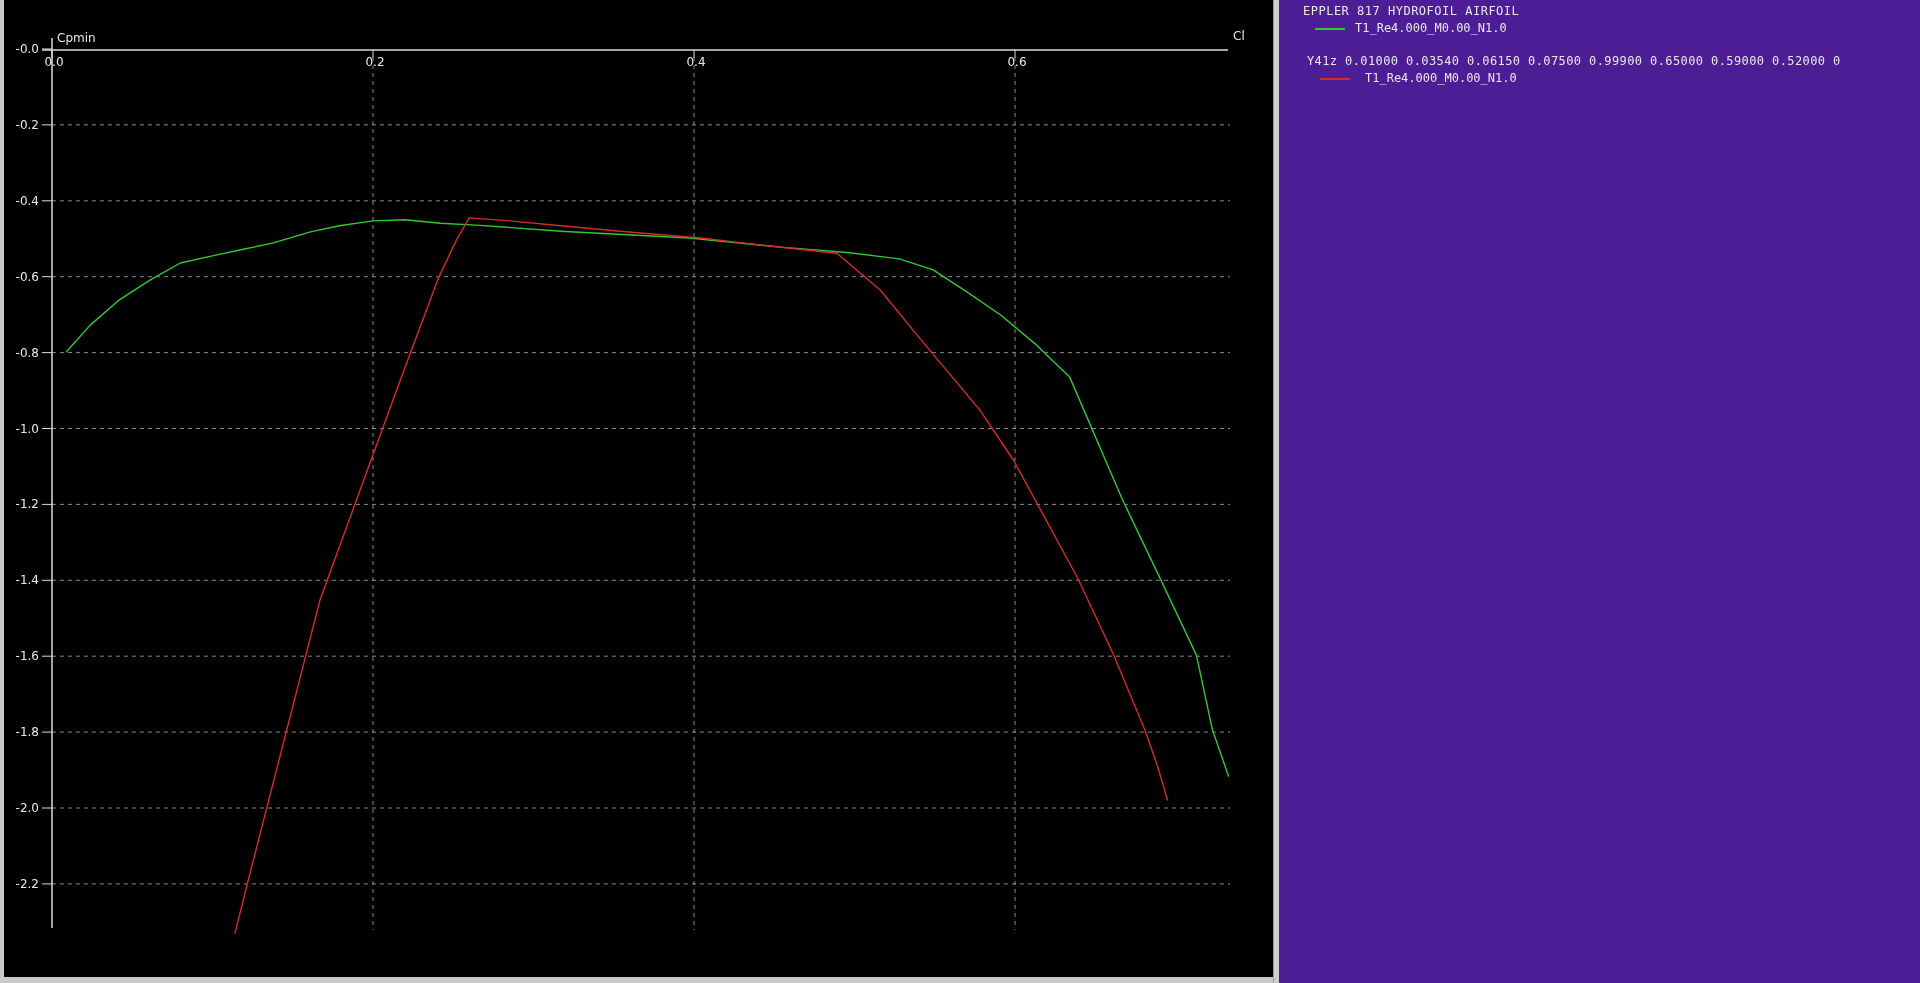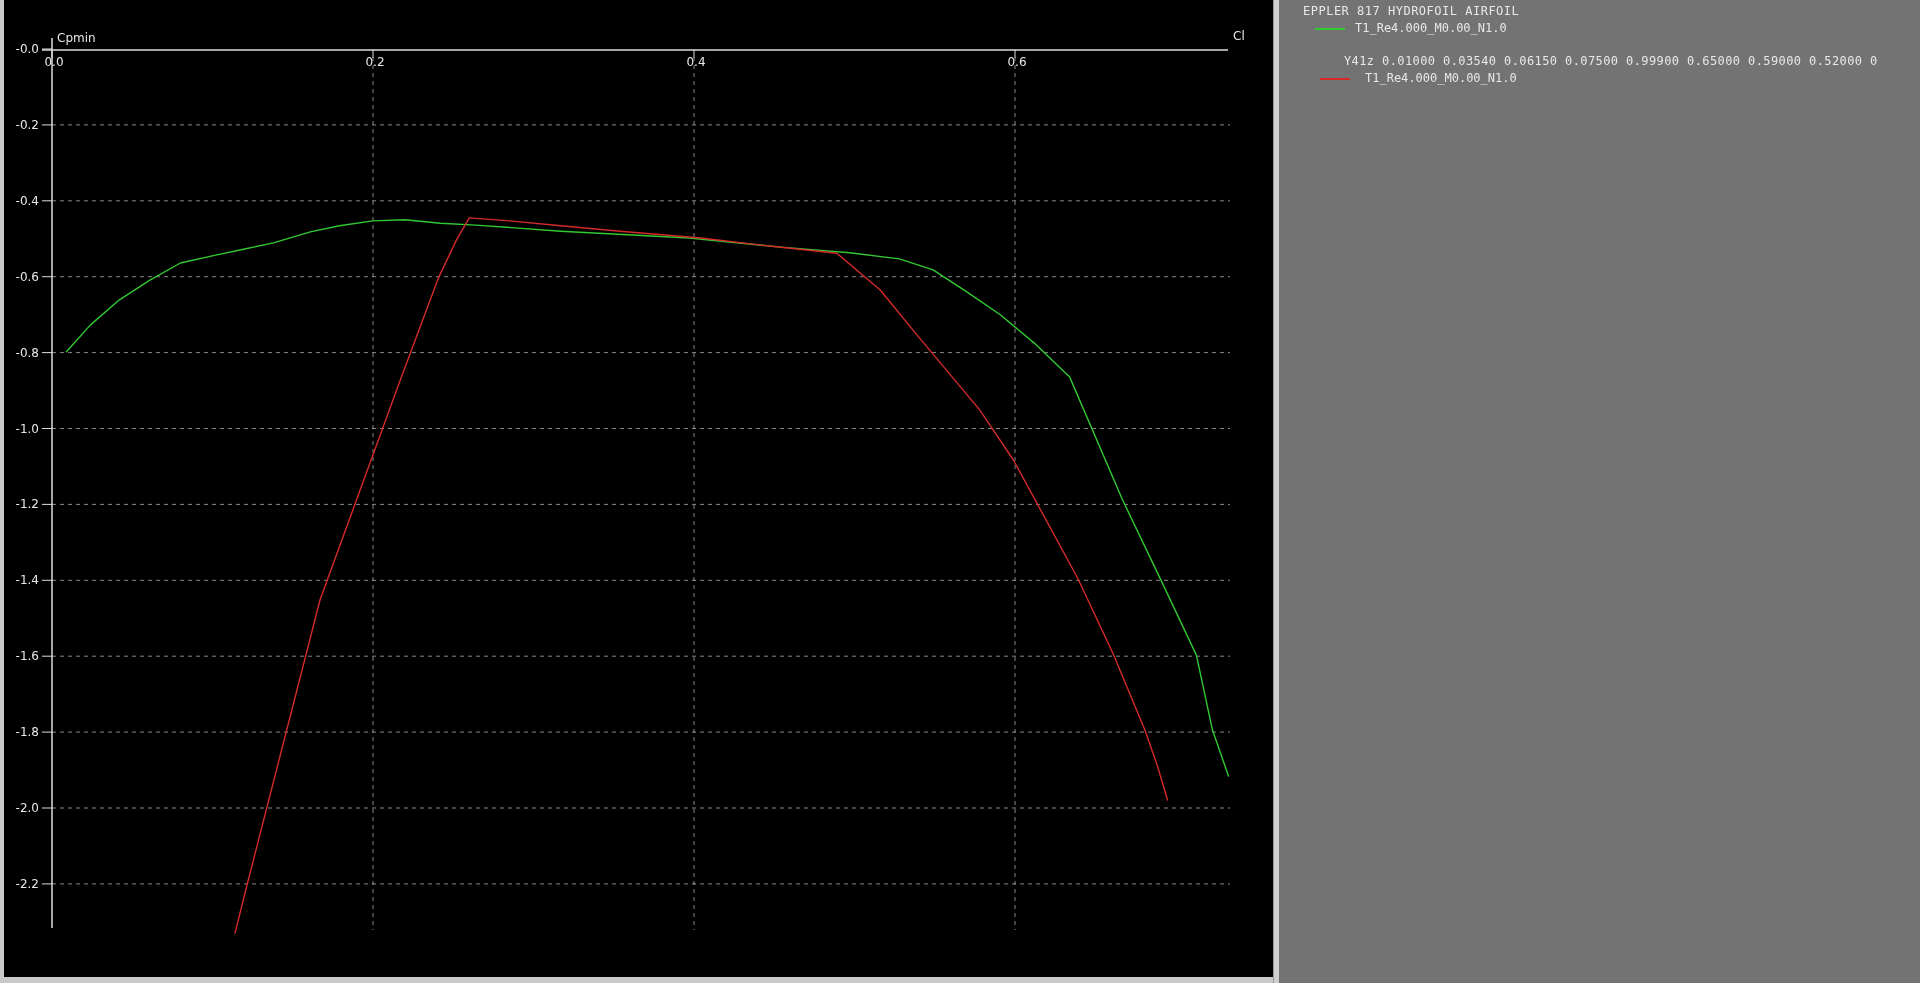--- a/index.html
+++ b/index.html
@@ -14,31 +14,31 @@
   .border-left   { position: absolute; left: 0; top: 0; width: 4px; height: 983px; background: #c9c9c9; }
   .border-bottom { position: absolute; left: 0; top: 977px; width: 1273px; height: 6px; background: #c9c9c9; }
   .panel-divider { position: absolute; left: 1273px; top: 0; width: 6px; height: 983px;
                    background: #cfcfcf; border-left: 1px solid #9a9a9a; border-right: 1px solid #ffffff; }
 
   .plot-panel { position: absolute; left: 0; top: 0; width: 1273px; height: 983px; background: #000; }
   .plot-panel svg { display: block; }
 
   .legend-panel {
     position: absolute; left: 1279px; top: 0; width: 641px; height: 983px;
-    background: #737373; color: #e8e8e8;
+    background: #4c1d95; color: #e8e8e8;
     font-family: "DejaVu Sans Mono", "Liberation Mono", monospace;
     font-size: 12px; line-height: 15px; white-space: nowrap; overflow: hidden;
   }
   .legend-title { position: absolute; left: 24px; top: 4px; letter-spacing: 0.5px; }
   .legend-row-green-label { position: absolute; left: 76px; top: 21px; }
   .legend-row-red-label   { position: absolute; left: 86px; top: 71px; }
   .legend-swatch { position: absolute; width: 30px; height: 2px; }
   .legend-swatch.green { left: 36px; top: 28px; }
   .legend-swatch.red   { left: 41px; top: 78px; }
-  .legend-y41z { position: absolute; left: 28px; top: 54px; letter-spacing: 0.4px; margin-left: 37px; }
+  .legend-y41z { position: absolute; left: 28px; top: 54px; letter-spacing: 0.4px; }
 </style>
 </head>
 <body>
 
 <div class="screen">
 
   <div class="plot-panel">
     <svg id="plot-svg" width="1273" height="983" viewBox="0 0 1273 983">
         <line x1="373" y1="57" x2="373" y2="930" stroke="#a0a0a0" stroke-width="1" stroke-dasharray="4 4" opacity="0.85"></line>
         <line x1="694" y1="57" x2="694" y2="930" stroke="#a0a0a0" stroke-width="1" stroke-dasharray="4 4" opacity="0.85"></line>

